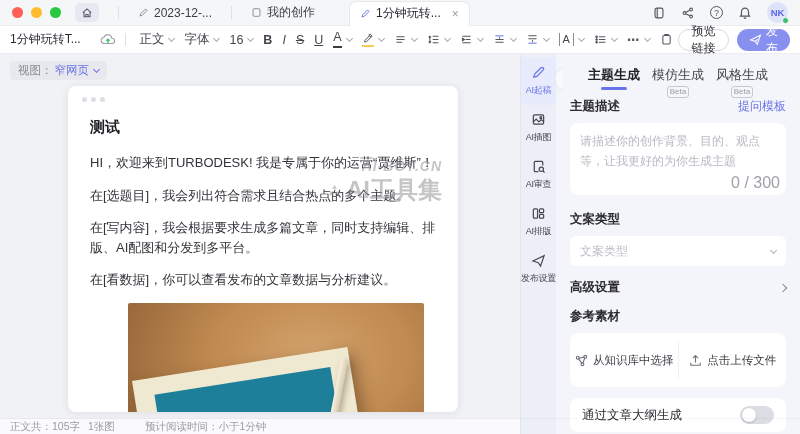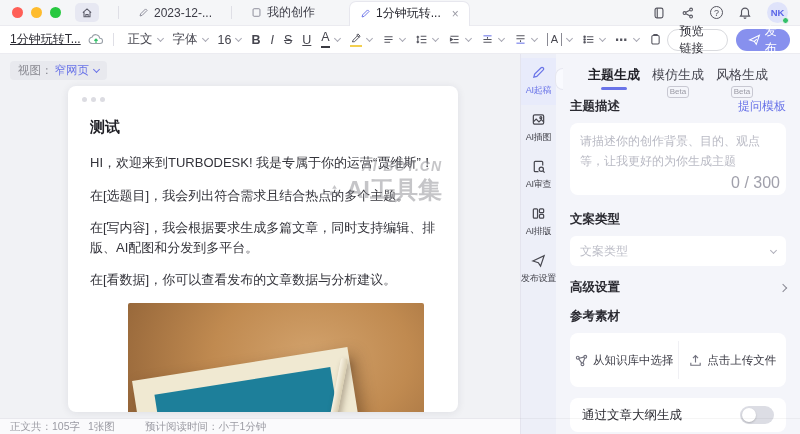--- a/index.html
+++ b/index.html
@@ -28,21 +28,21 @@
     display:flex; align-items:center; justify-content:center; }
   .qicon::before { content:"?"; }
   .avatar { width:21px; height:21px; border-radius:50%; background:#dfe3fa; color:#5b66e8;
     font-size:9.5px; font-weight:bold; display:flex; align-items:center; justify-content:center; position:relative; }
   .avatar .dot { position:absolute; right:-1px; bottom:-1px; width:7px; height:7px; border-radius:50%;
     background:#35c06a; border:1.5px solid #f5f6f8; }
 
   
   .toolbar { position:absolute; top:26px; left:0; right:0; height:28px; background:#fff;
     border-bottom:1px solid #ececf1; display:flex; align-items:center; padding:0 10px; }
-  .doc-title { font-size:12px; color:#2b2b33; margin-right:7px; white-space:nowrap;text-decoration:underline; }
+  .doc-title { font-size:12px; color:#2b2b33; margin-right:19px; white-space:nowrap; }
   .tbtn { display:flex; align-items:center; gap:2px; color:#45454e; font-size:12.5px;
     margin:0 5px; white-space:nowrap; }
   .tbtn b { font-weight:bold; font-size:12.5px; }
   .glyph { font-size:12.5px; }
   .it { font-style:italic; } .st { text-decoration:line-through; } .un { text-decoration:underline; }
   .chev { width:5px; height:5px; border-right:1.3px solid #a9a9b4; border-bottom:1.3px solid #a9a9b4;
     transform:rotate(45deg); margin:-2px 0 0 3px; flex:none; }
   .colorA { position:relative; padding-bottom:2px; border-bottom:2px solid #3a3a42; line-height:1; }
   .hl-ic { border-bottom:2px solid #f3cf4e; padding-bottom:1px; color:#55555f; }
   .pill { height:22px; border-radius:12px; display:flex; align-items:center; padding:0 12px;

